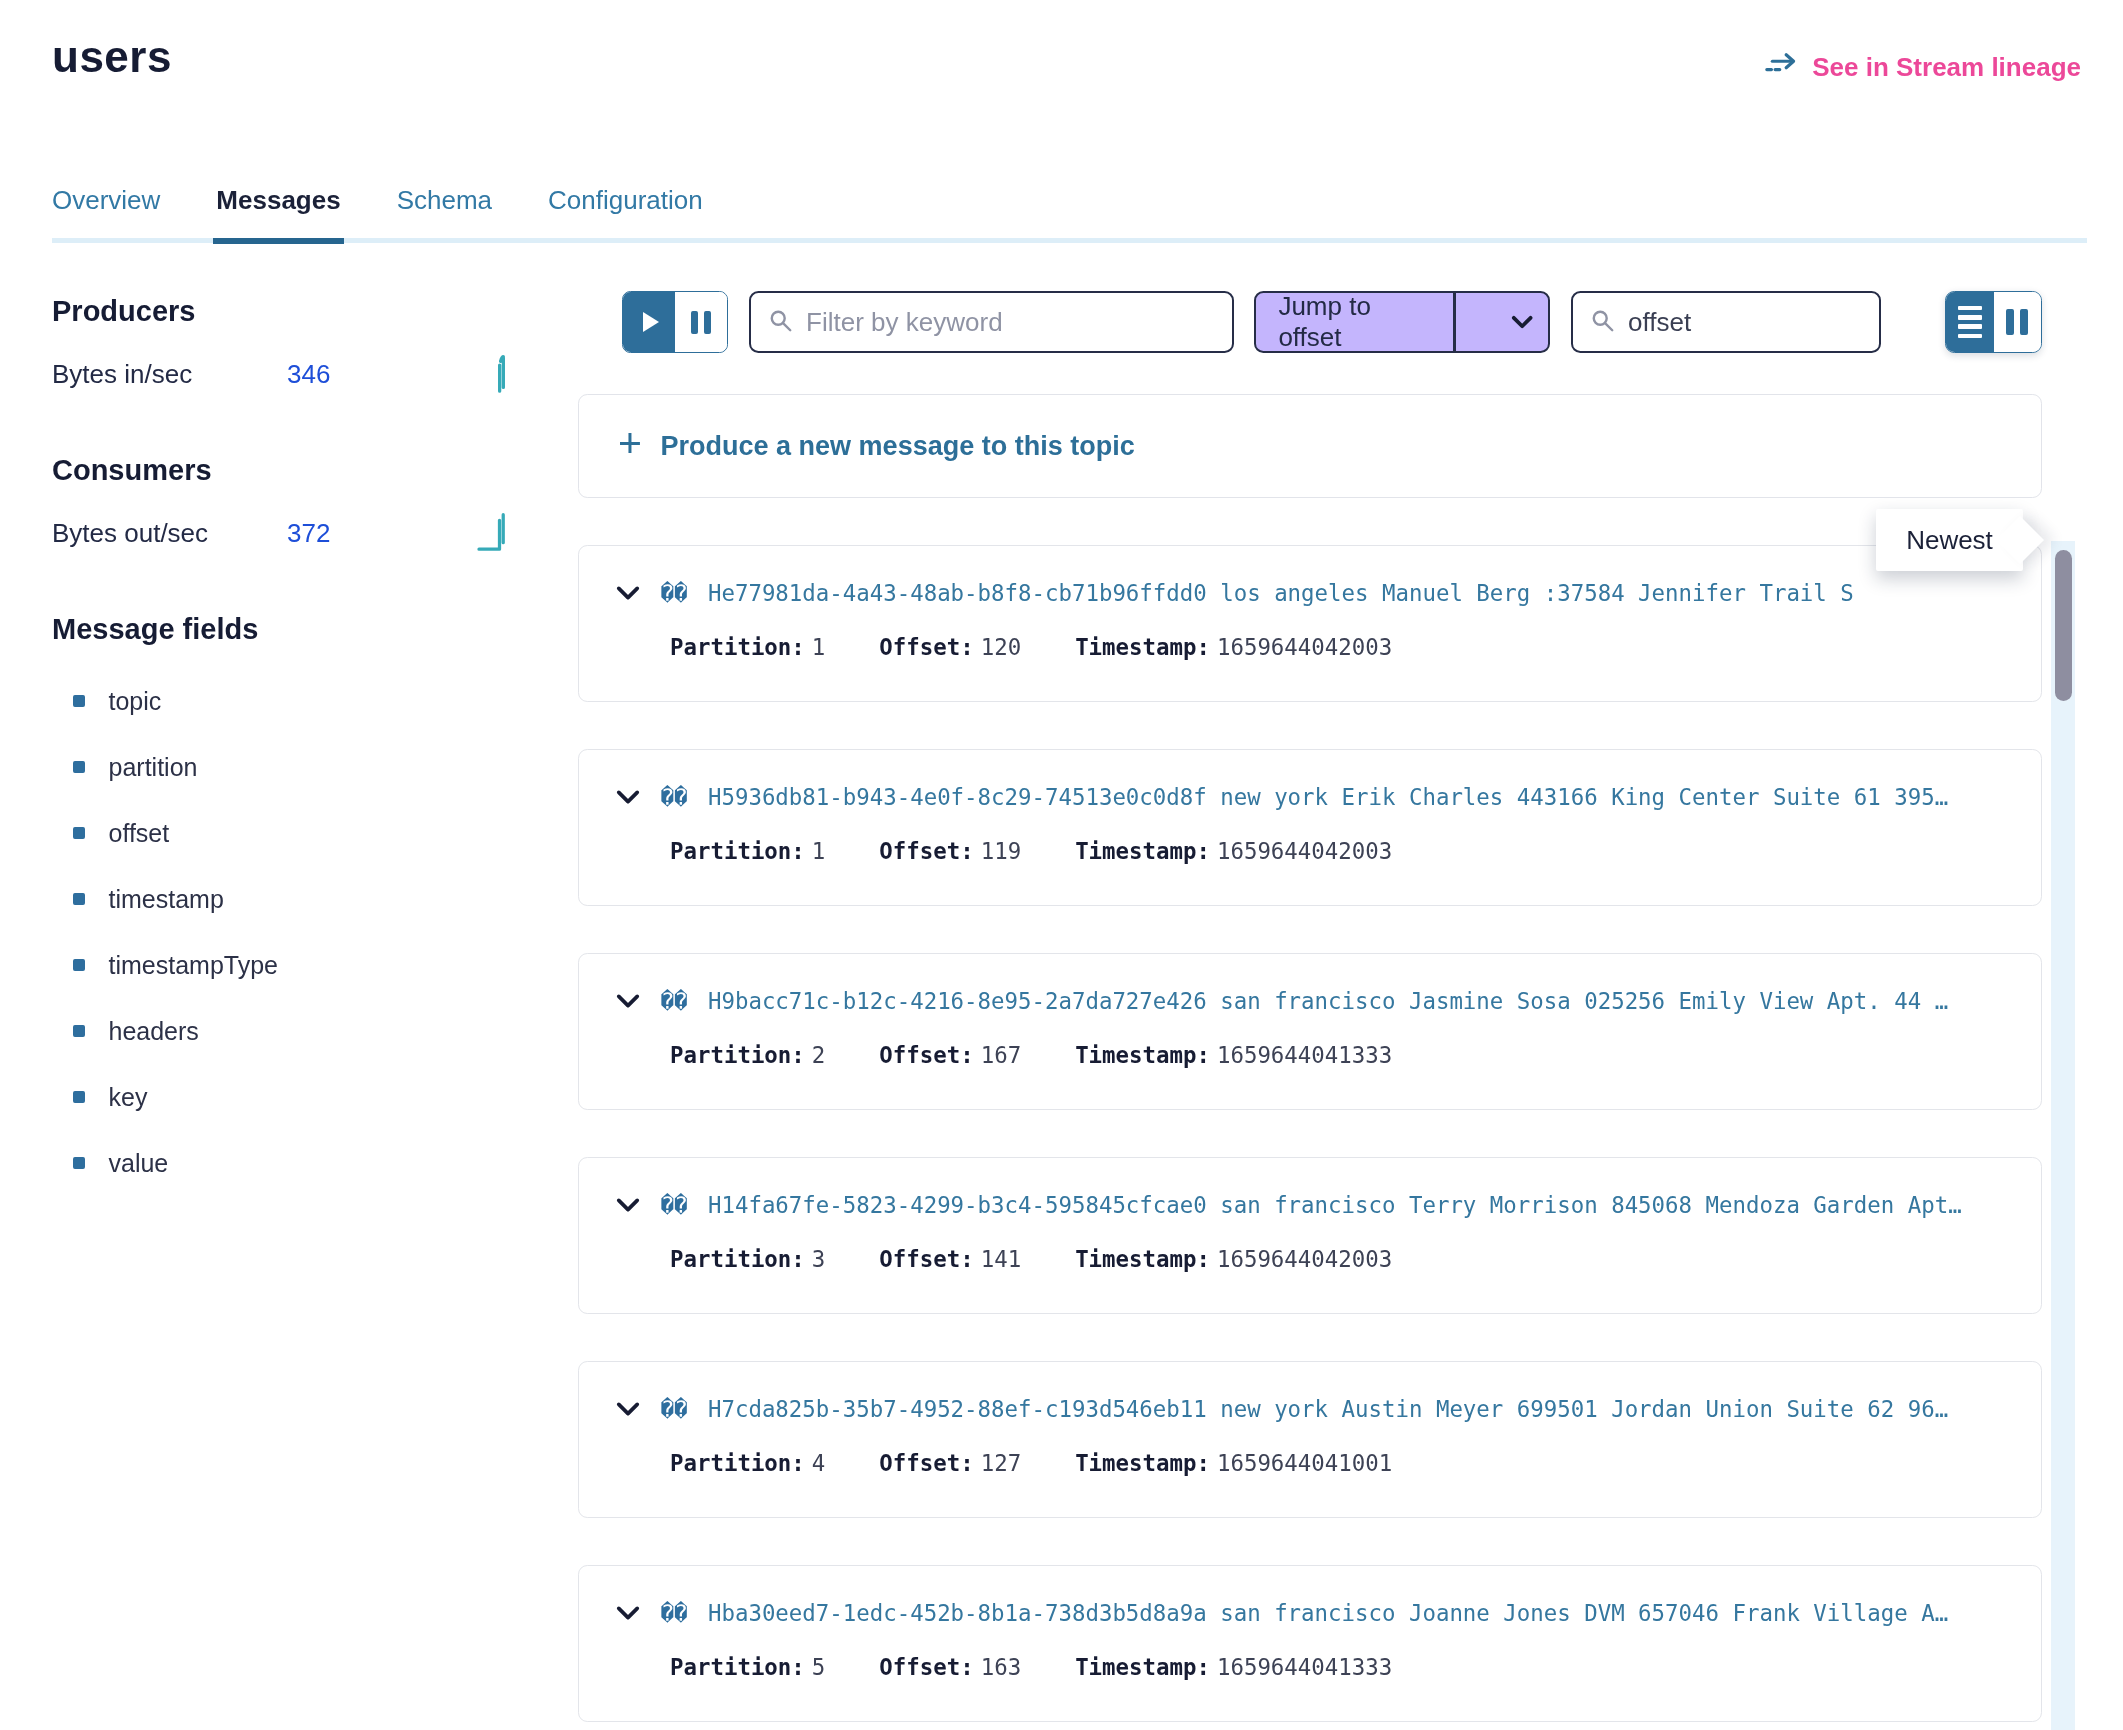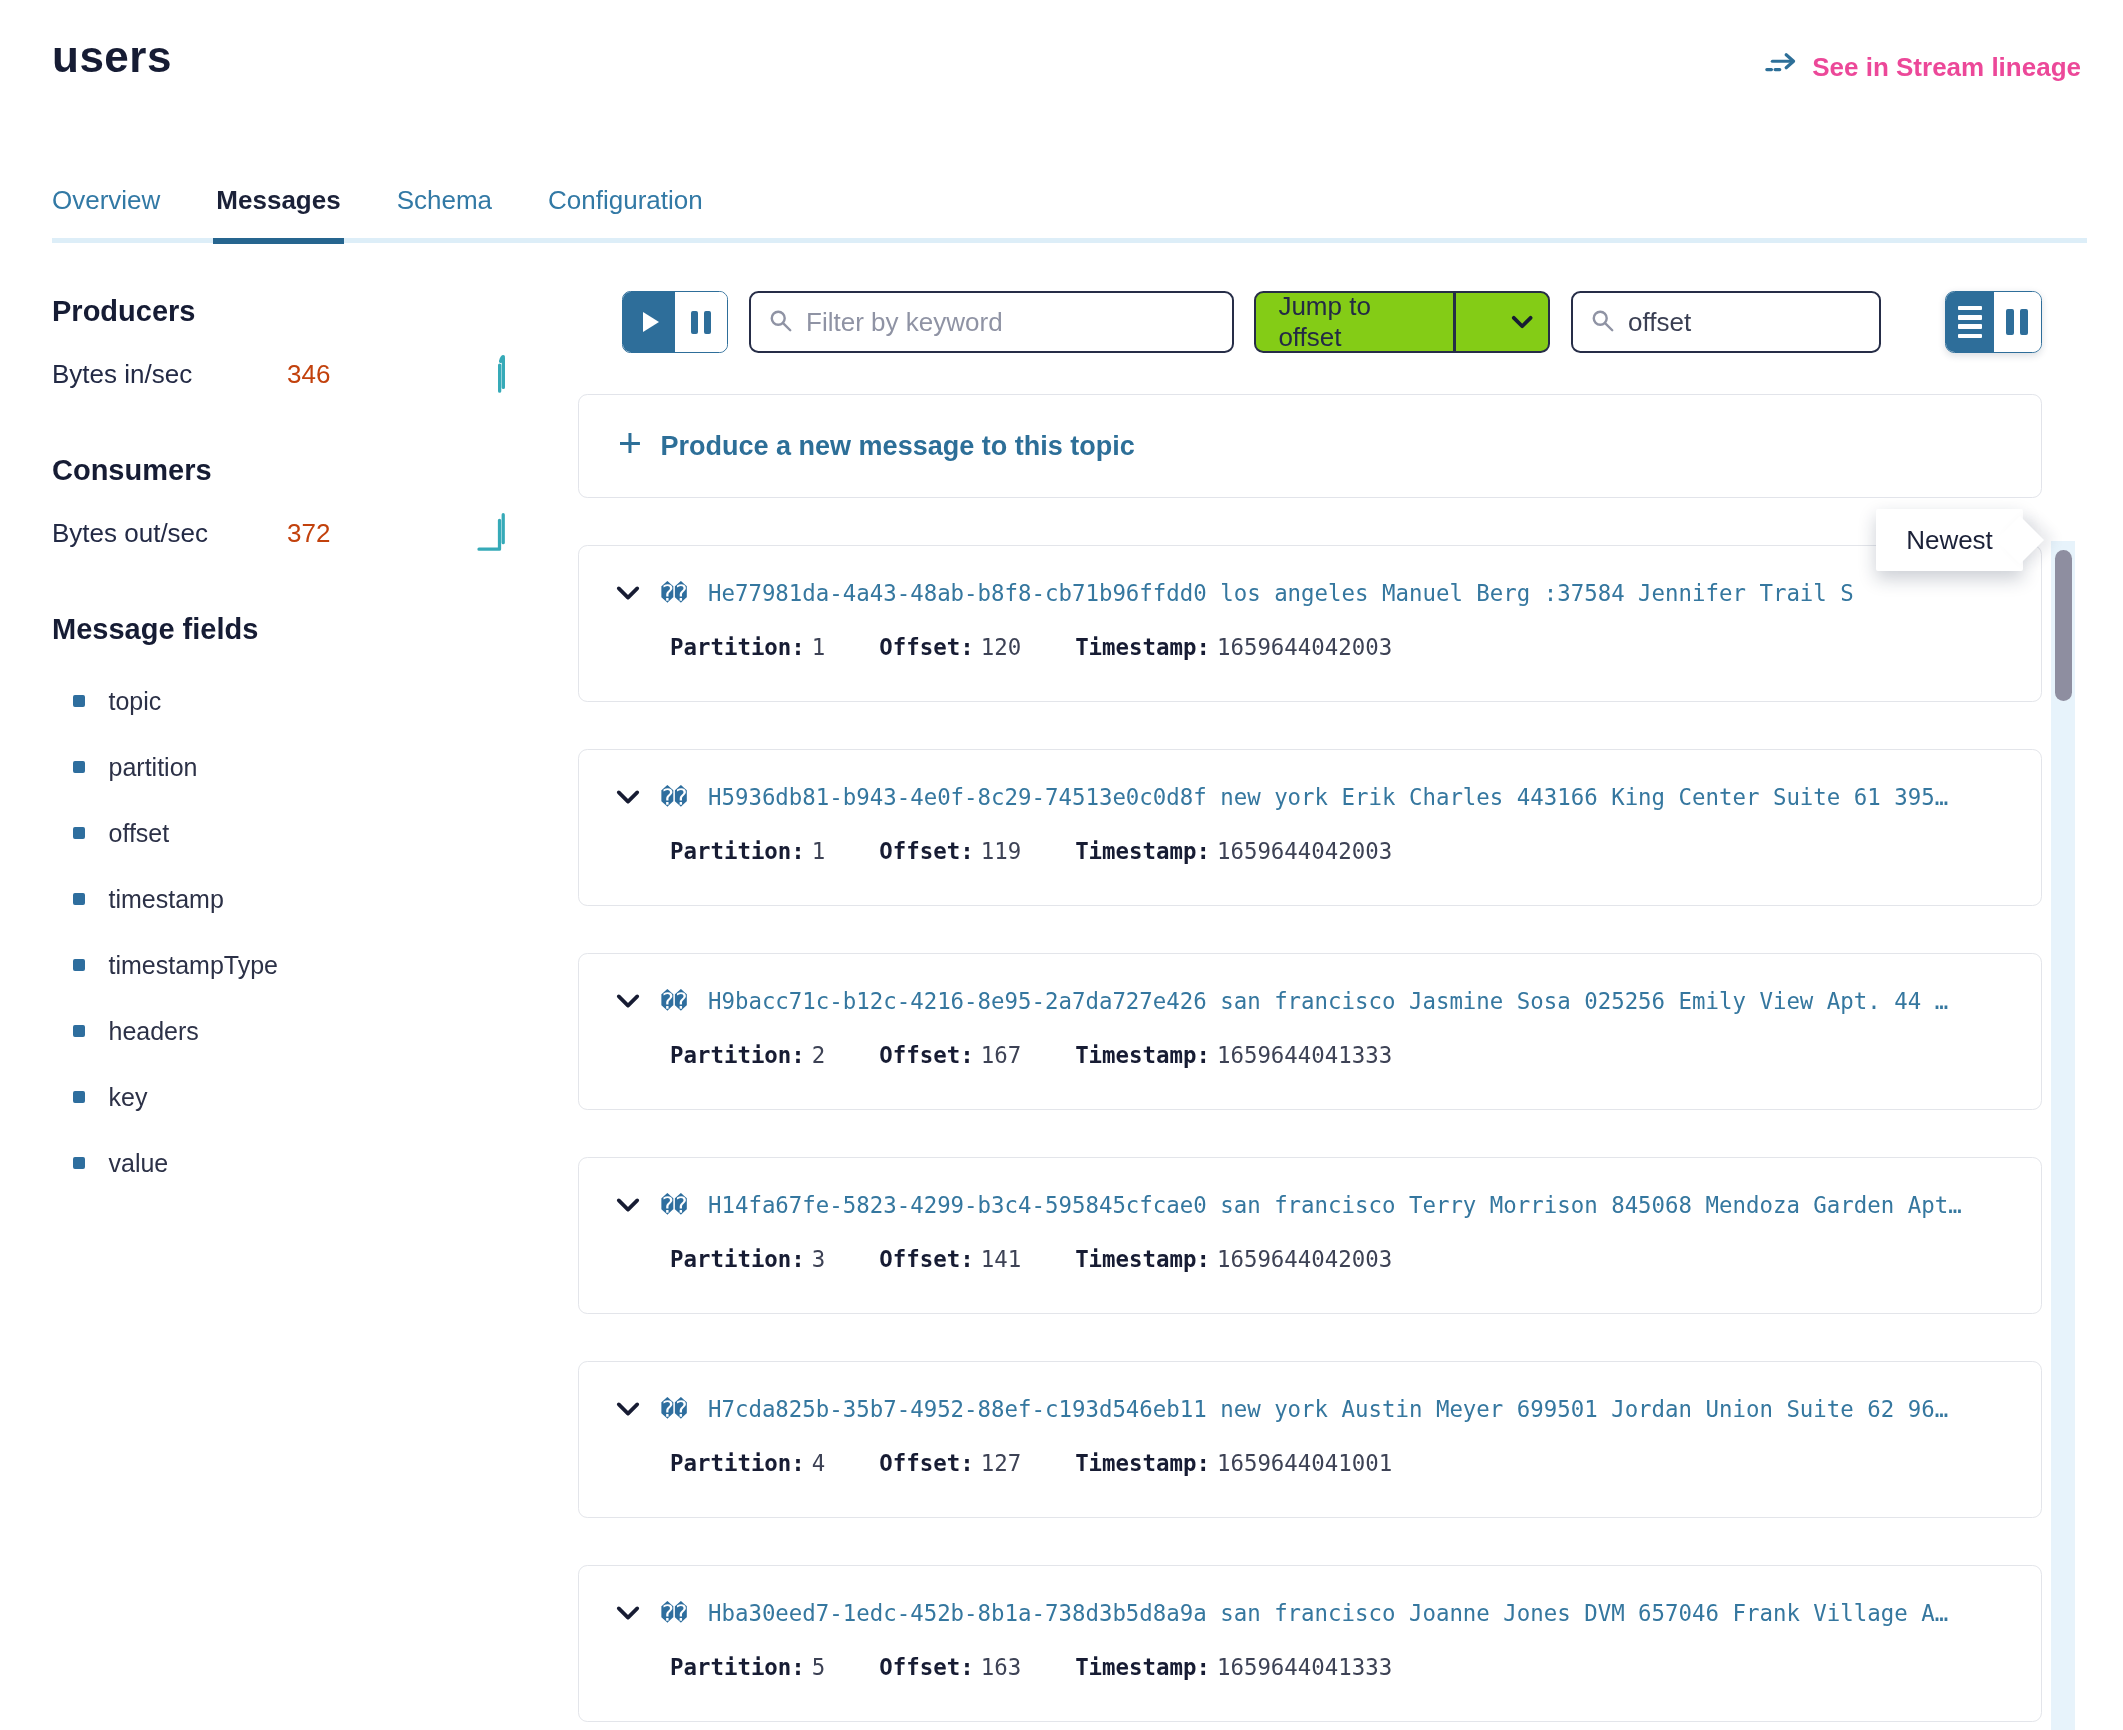--- a/index.html
+++ b/index.html
@@ -14,41 +14,41 @@
   
   .tabs { position:absolute; left:52px; right:37px; top:185px; display:flex; gap:56px; border-bottom:5.6px solid #ddeef8; }
   .tab { font-size:26px; color:#3279a5; font-weight:500; padding-bottom:22.4px; position:relative; cursor:pointer; }
   .tab.active { color:#1b2138; font-weight:700; }
   .tab.active::after { content:''; position:absolute; left:-3.7px; right:-3.7px; bottom:-5.6px; height:5.6px; background:#26658f; }
   
   .sidebar { position:absolute; left:52px; top:295px; width:477px; }
   .side-heading { font-size:29px; font-weight:700; color:#161c34; }
   .metric-row { display:flex; align-items:center; margin-top:24px; }
   .metric-label { font-size:26px; color:#232a45; width:235px; }
-  .metric-value { font-size:26px; color:#c2410c; }
+  .metric-value { font-size:26px; color:#1d4ed8; }
   .spark { margin-left:auto; margin-right:7.5px; }
   .gap-lg { margin-top:58px; }
   .fields-list { list-style:none; margin-top:22.4px; }
   .fields-list li { display:flex; align-items:center; height:66px; font-size:25px; color:#2c3147;text-align:center; }
   .fields-list li::before { content:''; width:12px; height:12px; background:#2e6e9e; border-radius:1.9px; margin:0 24px 0 20.5px; flex:none; }
   
   .main { position:absolute; left:578px; top:291px; width:1464px; }
   .toolbar { display:flex; align-items:stretch; gap:20.5px; height:62px;padding-left:44px; }
   .playpause { display:flex; width:106px; flex:none; border:1.9px solid #2e6e9a; border-radius:8.4px; overflow:hidden; background:#fff; }
   .pp-play { width:50%; background:#2e6e9a; display:grid; place-items:center; cursor:pointer; }
   .play-tri { width:0; height:0; border-left:16px solid #fff; border-top:10.3px solid transparent; border-bottom:10.3px solid transparent; margin-left:3.7px; }
   .pp-pause { width:50%; display:flex; gap:6.5px; align-items:center; justify-content:center; cursor:pointer; background:#fff; }
   .pause-bar { width:6.5px; height:23px; background:#2e6e9a; border-radius:1.9px; }
   .tb-input { border:2.8px solid #262d47; border-radius:9.3px; display:flex; align-items:center; padding:0 18.6px; gap:13px; background:#fff; }
   .tb-input input { border:none; outline:none; font-size:26px; flex:1; min-width:0; color:#232a45; font-family:inherit; }
   .filter-box { width:485px; }
   .filter-box input::placeholder { color:#8f93a4; }
   .offset-box { width:310px; }
   .offset-box input::placeholder { color:#3a3f53; }
-  .jump-select { width:296px; border:2.8px solid #262d47; border-radius:9.3px; display:flex; align-items:stretch; background:#84cc16; cursor:pointer;gap:40px; }
+  .jump-select { width:296px; border:2.8px solid #262d47; border-radius:9.3px; display:flex; align-items:stretch; background:#c4b5fd; cursor:pointer;gap:40px; }
   .jump-label { flex:1; display:flex; align-items:center; padding-left:22.4px; font-size:26px; color:#232a45; }
   .jump-divider { width:2.8px; background:#262d47; }
   .jump-chev { width:52px; display:grid; place-items:center; }
   .view-toggle { margin-left:auto; width:97px; flex:none; border:1.9px solid #2e6e9a; border-radius:9.3px; overflow:hidden; display:flex; box-shadow:0 2.8px 7.5px rgba(20,40,70,.15); }
   .vt-list { flex:1; background:#2e6e9a; display:flex; flex-direction:column; gap:4.7px; align-items:center; justify-content:center; cursor:pointer; }
   .vt-list span { width:24px; height:4.7px; background:#fff; border-radius:0.9px; }
   .vt-cols { flex:1; background:#fff; display:flex; gap:5.6px; align-items:center; justify-content:center; cursor:pointer; }
   .vt-cols span { width:8.4px; height:26px; background:#2e6e9a; border-radius:1.9px; }
   
   .produce-card { margin-top:41px; height:104px; border:1.9px solid #e2e4ea; border-radius:9.3px; display:flex; align-items:center; padding-left:39px; gap:18.6px; color:#2d6f98; cursor:pointer; background:#fff; }

